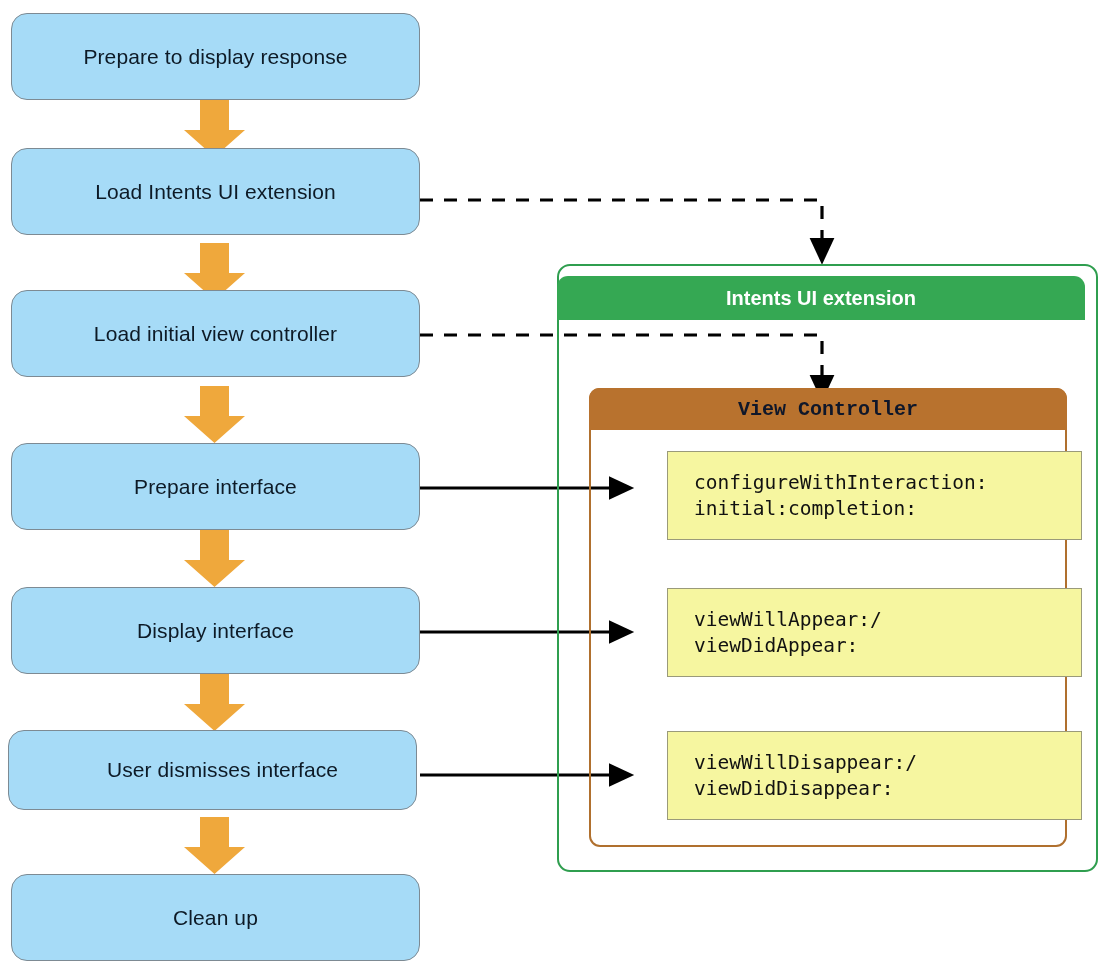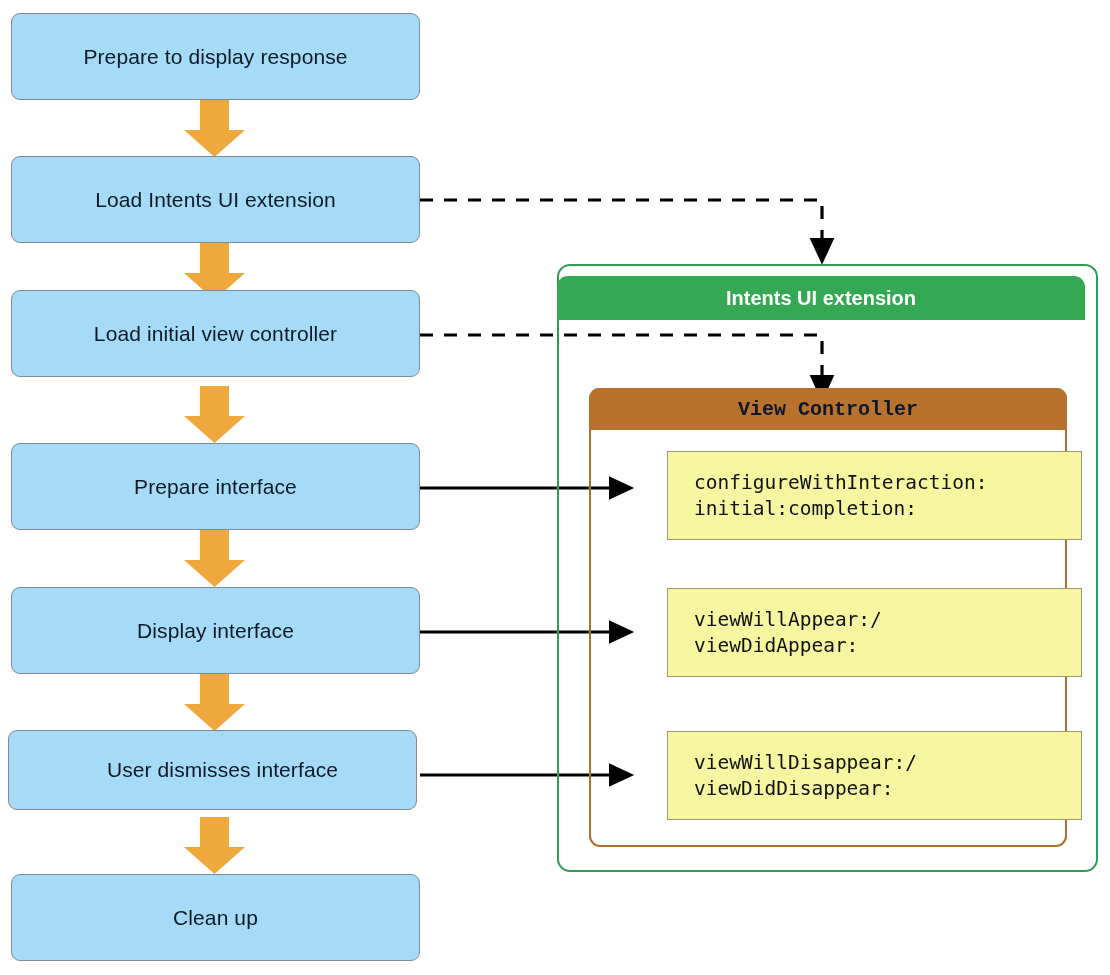--- a/index.html
+++ b/index.html
@@ -22,21 +22,21 @@
     height: 975px;
     pointer-events: none;
   }
 
   
   .flow-box {
     position: absolute;
     box-sizing: border-box;
     background: #a6dbf7;
     border: 1.6px solid #7d8a93;
-    border-radius: 9px;
+    border-radius: 16px;
     display: flex;
     align-items: center;
     justify-content: center;
     color: #0d1a26;
     font-size: 21px;
     font-family: "Liberation Sans", sans-serif;
     letter-spacing: 0.1px;
     text-align: center;
     z-index: 4;
   }
@@ -147,21 +147,21 @@
 
     <path d="M420,632 L612,632" fill="none" stroke="#000000" stroke-width="3" marker-end="url(#blackArrow)"></path>
 
     <path d="M420,775 L612,775" fill="none" stroke="#000000" stroke-width="3" marker-end="url(#blackArrow)"></path>
   </svg>
 
   <div class="flow-box" style="left:11px; top:13px; width:409px; height:87px;">
     <span>Prepare to display response</span>
   </div>
 
-  <div class="flow-box" style="left:11px; top:156px; width:409px; height:87px;">
+  <div class="flow-box" style="left:11px; top:148px; width:409px; height:87px;">
     <span>Load Intents UI extension</span>
   </div>
 
   <div class="flow-box" style="left:11px; top:290px; width:409px; height:87px;">
     <span>Load initial view controller</span>
   </div>
 
   <div class="flow-box" style="left:11px; top:443px; width:409px; height:87px;">
     <span>Prepare interface</span>
   </div>

